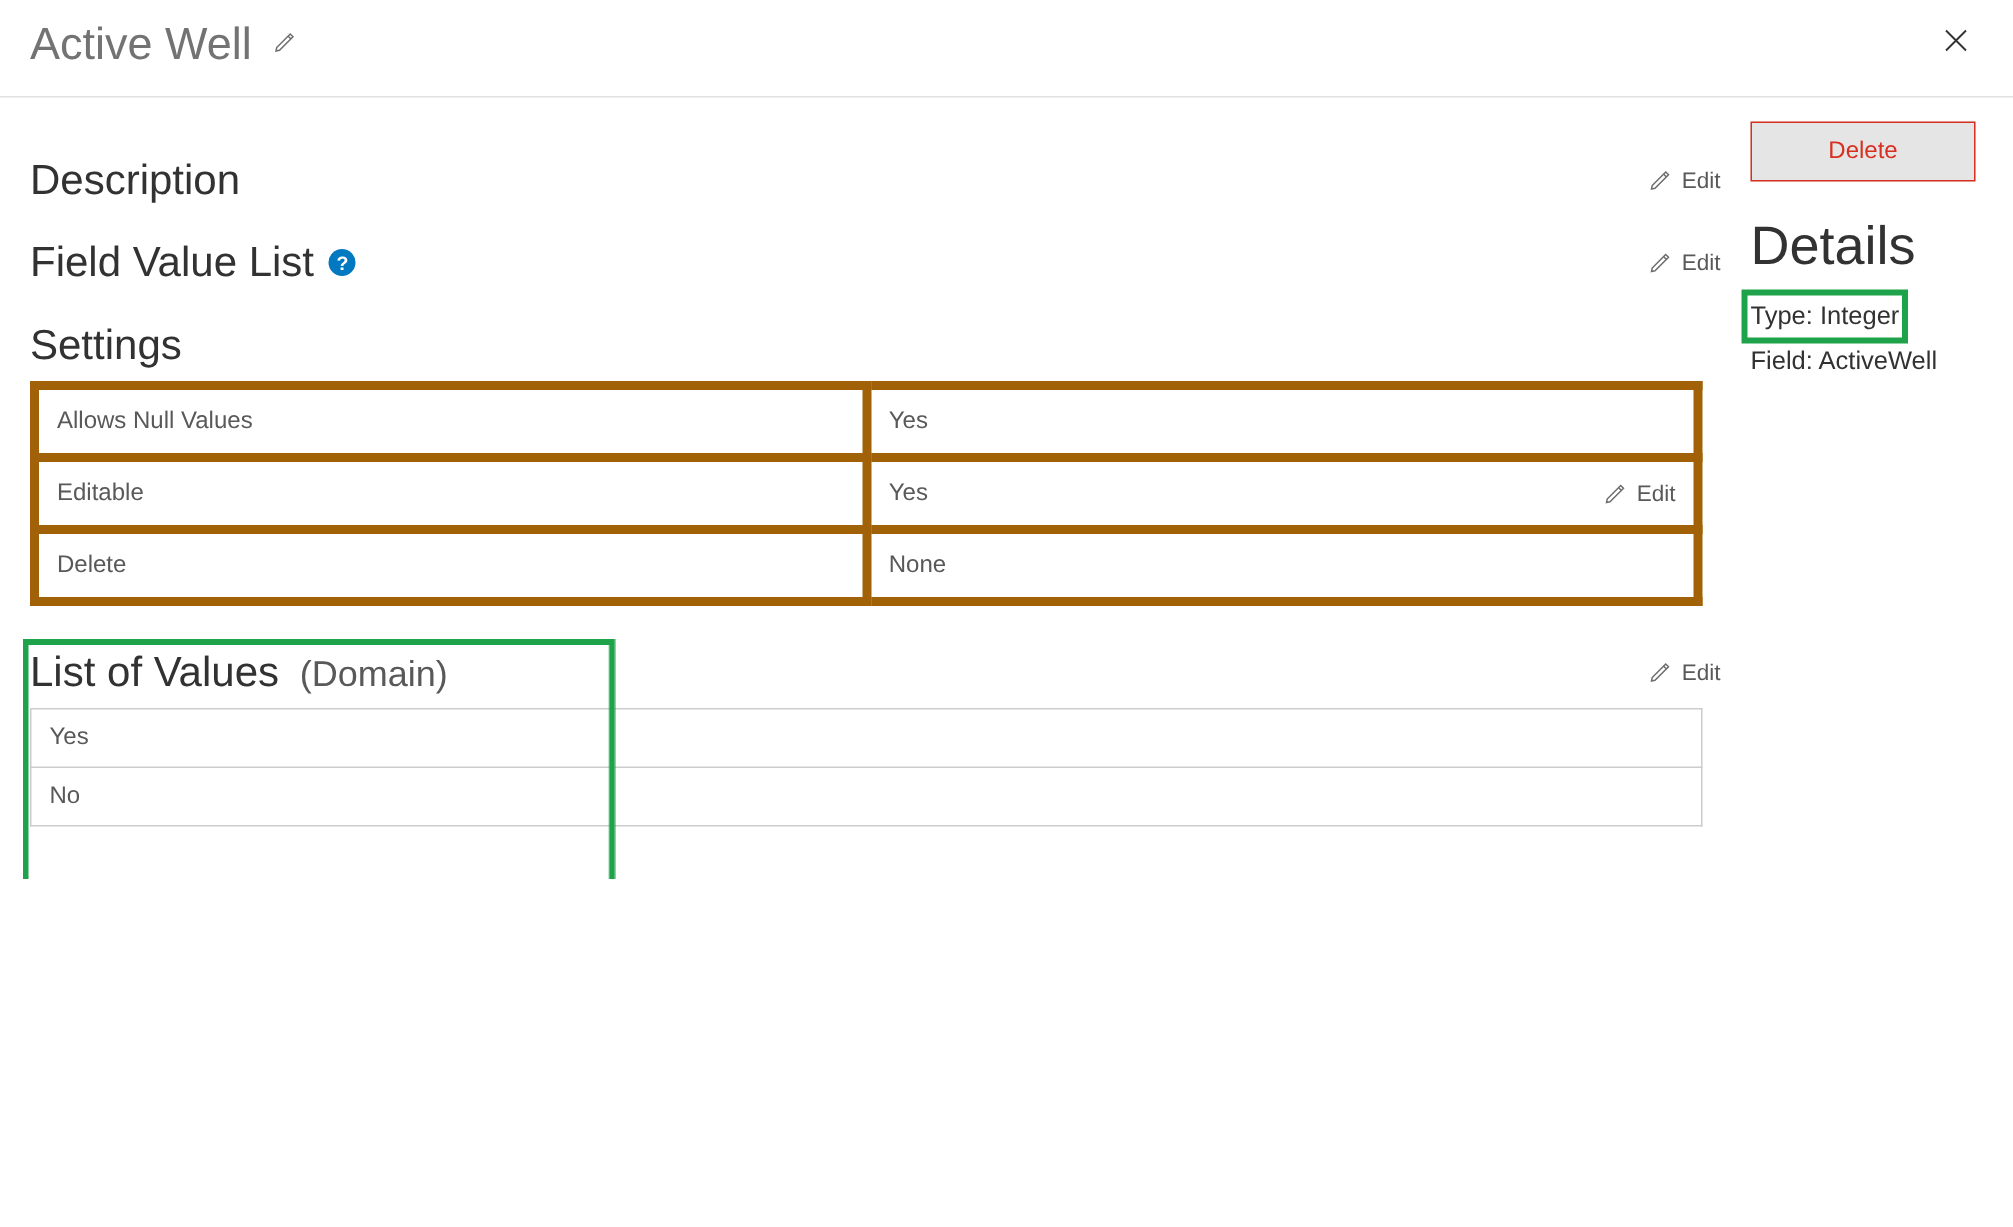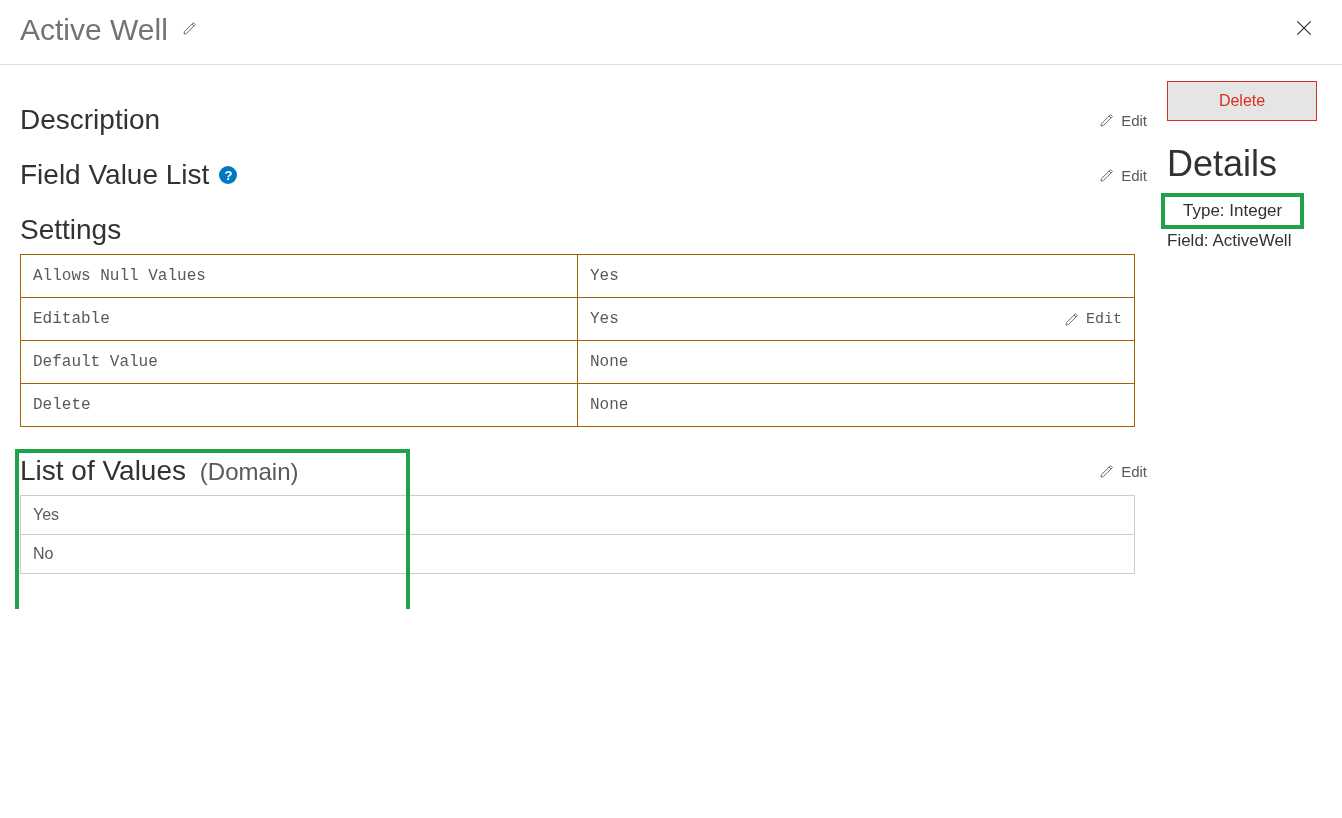--- a/index.html
+++ b/index.html
@@ -90,24 +90,23 @@
     margin: 10px 0 20px 0;
   }
   table.settings {
     width: 1115px;
     border-collapse: collapse;
     border: 1px solid #ccc;
     font-size: 16px;
     color: #595959;
   }
   table.settings td {
-    border: 1px solid #a16207;
+    border: 6px solid #a16207;
     padding: 12px 12px;
     vertical-align: middle;
-    font-family: Liberation Mono, monospace;
   }
   table.settings td:first-child { width: 50%; }
   .cell-flex { display: flex; align-items: center; }
   .cell-flex .edit-link { margin-left: auto; }
 
   .lov-wrap {
     position: relative;
     margin-top: 28px;
   }
   .lov-highlight {
@@ -153,21 +152,21 @@
     font-weight: 400;
     margin: 22px 0 8px 0;
   }
   .detail-line {
     font-size: 17px;
     color: #323232;
     margin: 2px 0;
   }
   .detail-highlight {
     border: 4px solid #1fa34a;
-    padding: 4px 18px;
+    padding: 4px 2px;
     display: inline-block;
     margin-left: -6px;
   }
   svg.pencil { width: 16px; height: 16px; stroke: #6e6e6e; fill: none; stroke-width: 1.5; }
   .close svg { width: 20px; height: 20px; stroke: #323232; stroke-width: 1.5; fill: none; }
 </style>
 </head>
 <body>
 
 <div class="header">
@@ -234,28 +233,20 @@
               <td>
                 <div class="cell-flex">
                   <span>Yes</span>
                   <span class="edit-link">
                     <svg class="pencil" viewBox="0 0 24 24">
                       <path d="M3 21l3.5-.7L20 6.8 17.2 4 3.7 17.5 3 21z"></path>
                       <path d="M15 6l3 3"></path>
                     </svg>
                     <span>Edit</span>
                   </span>
-                </div>
-              </td>
-            </tr>
-            <tr>
-              <td>Default Value</td>
-              <td>
-                <div class="cell-flex">
-                  <span>None</span>
                 </div>
               </td>
             </tr>
             <tr>
               <td>Delete</td>
               <td>
                 <div class="cell-flex">
                   <span>None</span>
                 </div>
               </td>

